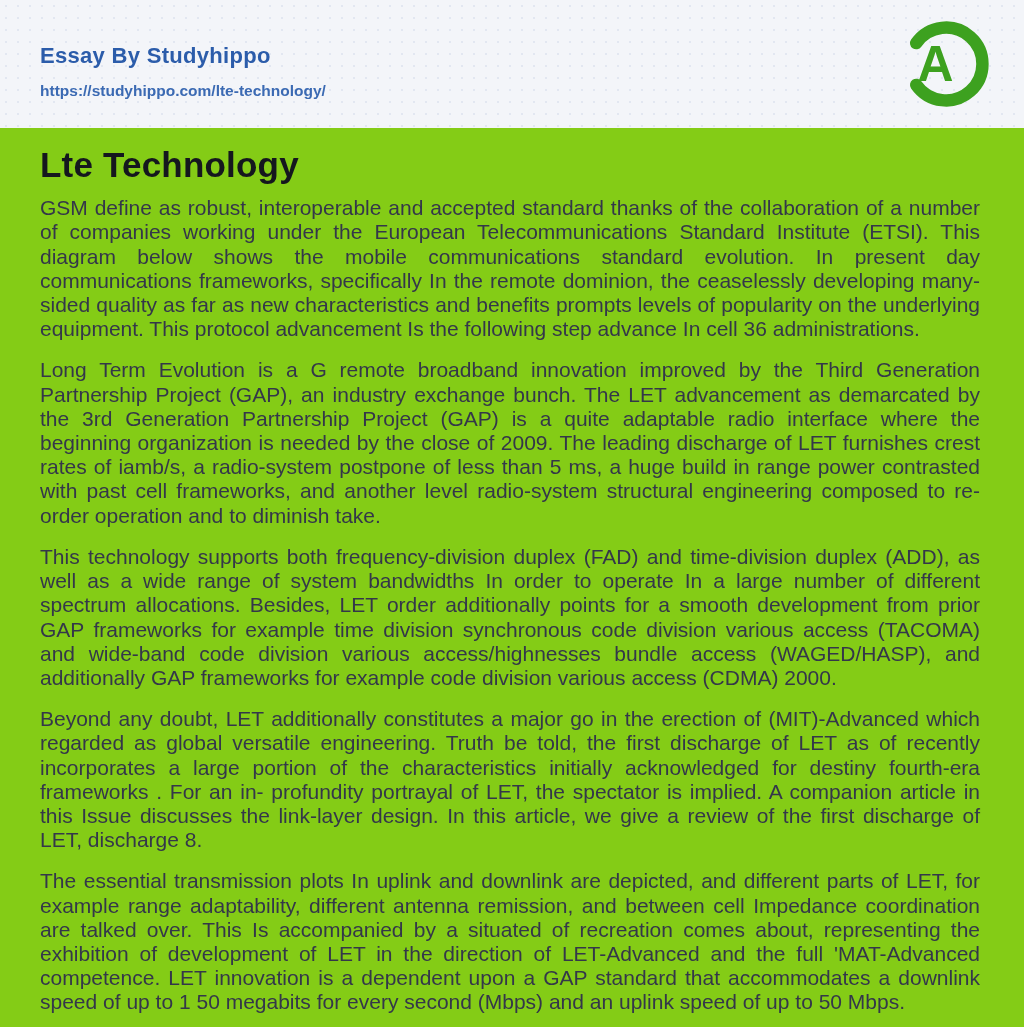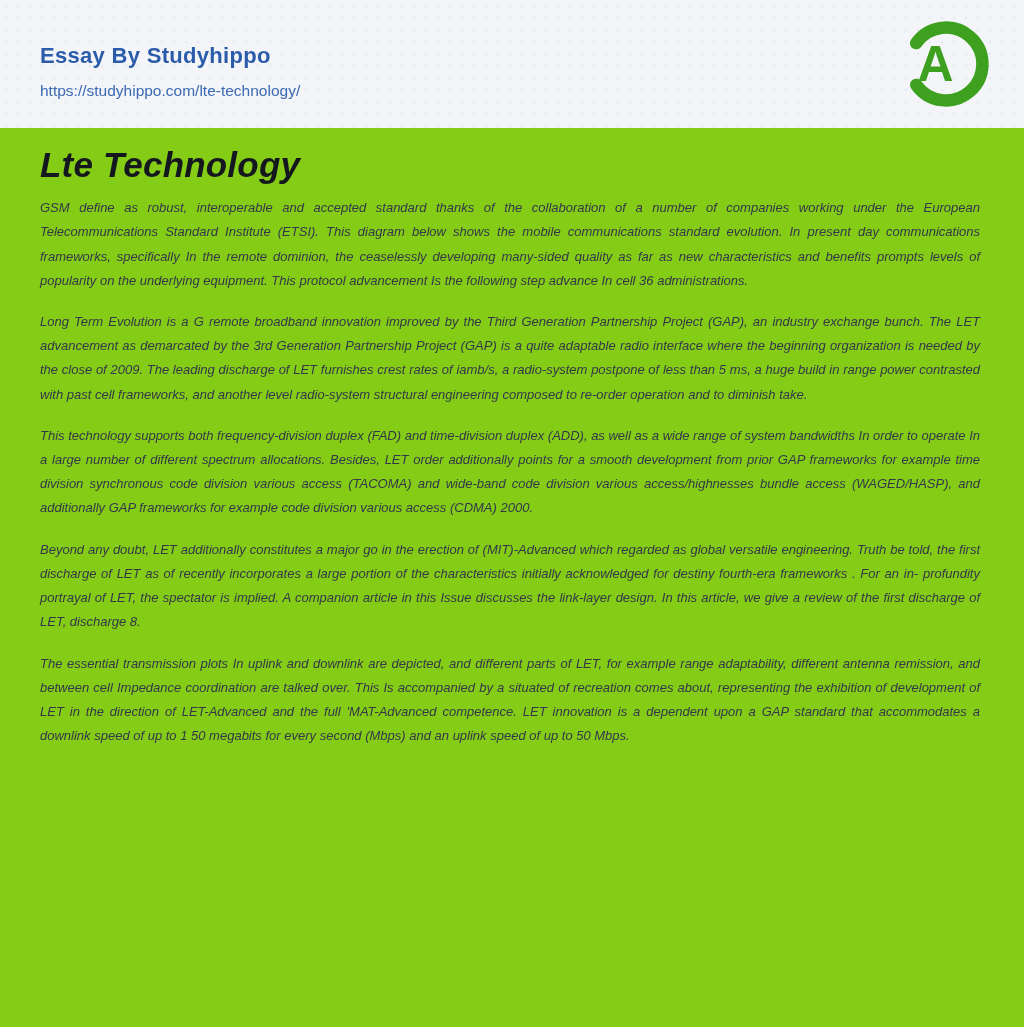--- a/index.html
+++ b/index.html
@@ -33,46 +33,45 @@
     font-size: 22px;
     font-weight: 700;
     letter-spacing: 0.3px;
     color: #2b5caa;
     line-height: 1.1;
   }
   .source-url {
     display: inline-block;
     margin-top: 14px;
     font-size: 15.5px;
-    font-weight: 400;
+    font-weight: 700;
     color: #3b6ab3;
     text-decoration: none;
     cursor: pointer;
   }
   .logo {
     position: absolute;
     top: 18px;
     right: 32px;
     width: 92px;
     height: 92px;
   }
   .main {
     padding: 17px 44px 0 40px;
-    font-style: italic;
   }
   .title {
     font-size: 35px;
     font-weight: 800;
     color: #15171e;
     letter-spacing: 0.2px;
     margin-bottom: 11px;
     line-height: 1.15;
   }
   .para {
-    font-size: 13px;
+    font-size: 21px;
     line-height: 24.2px;
     color: #34374a;
     text-align: justify;
     margin-bottom: 17px;
   }
 </style>
 </head>
 <body>
 
 <div class="page">

